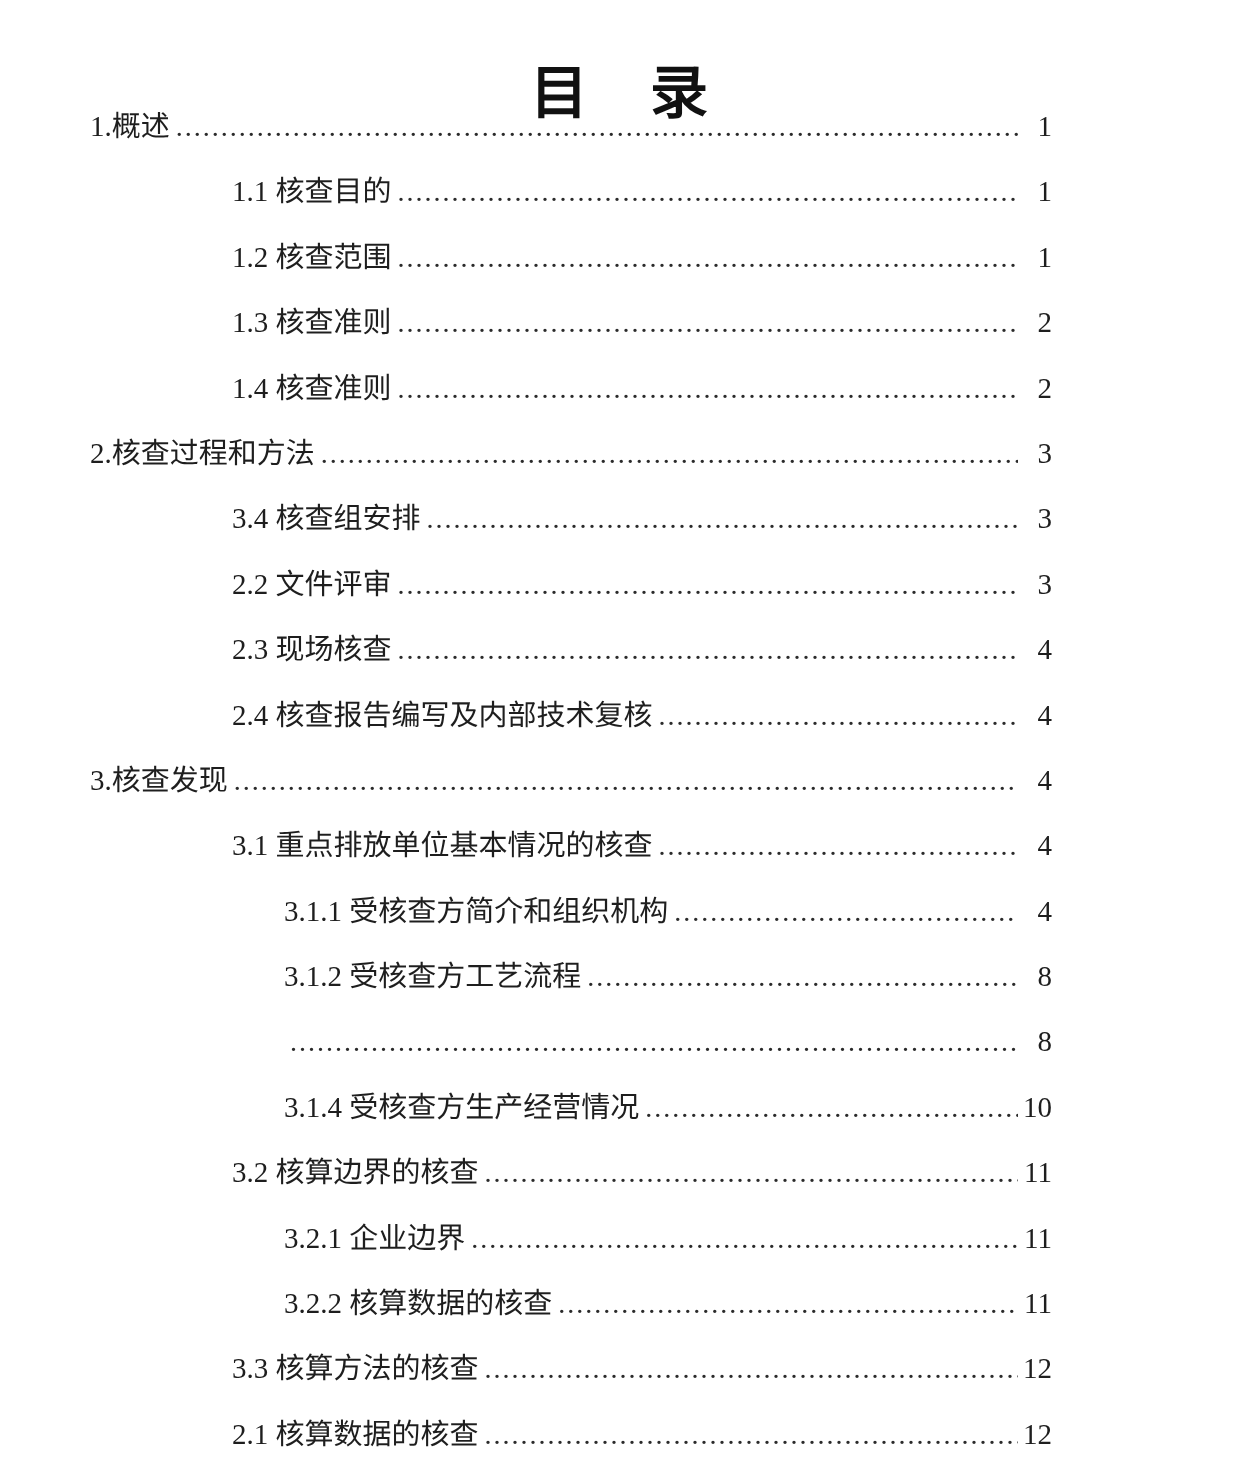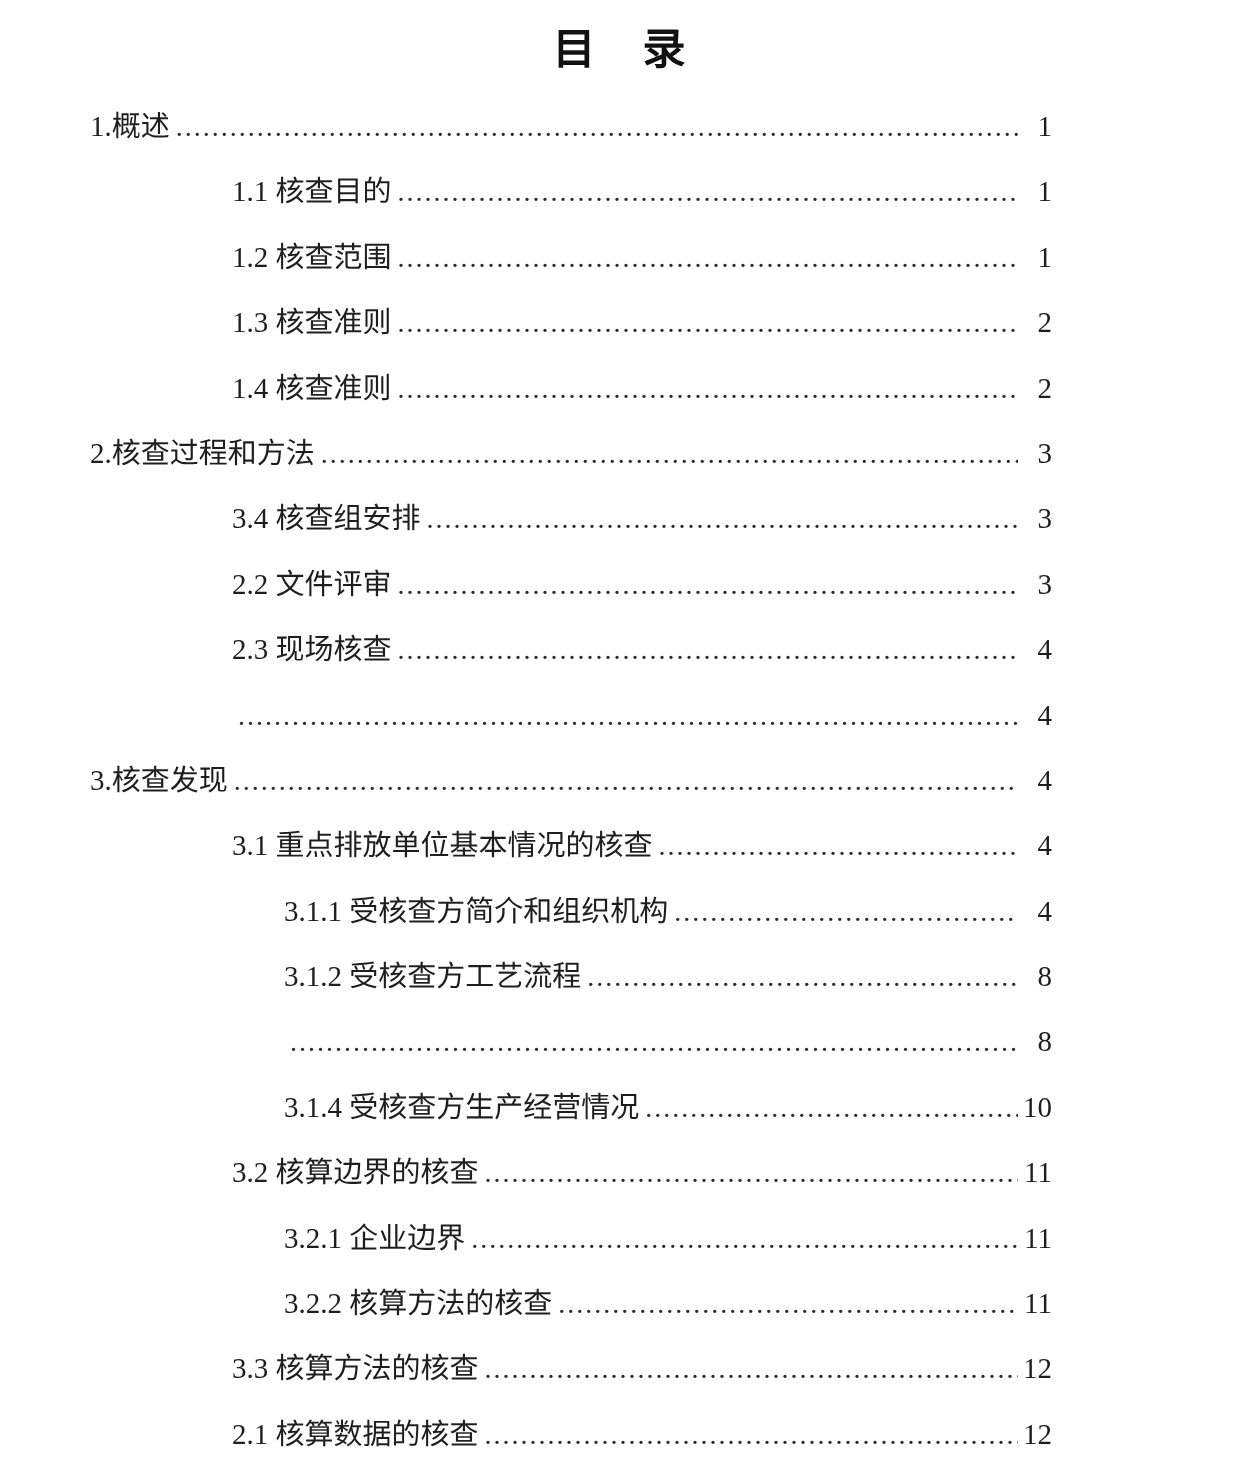--- a/index.html
+++ b/index.html
@@ -14,24 +14,24 @@
     font-family: "Liberation Serif", "DejaVu Serif", serif;
     color: #1e1e1e;
   }
   .page {
     position: relative;
     width: 1240px;
     height: 1466px;
   }
   .doc-title {
     margin: 0;
-    padding-top: 26px;
+    padding-top: 62px;
     height: 52px;
     text-align: center;
-    font-size: 43px;
+    font-size: 58px;
     font-weight: bold;
     line-height: 1.1;
     letter-spacing: 2px;
     color: #111111;
   }
   .toc {
     position: absolute;
     top: 94px;
     left: 0;
     right: 0;
@@ -128,20 +128,21 @@
       <span class="toc-pagenum">3</span>
     </div>
 
     <div class="toc-row lvl2">
       <span class="toc-label">2.3 现场核查</span>
       <span class="toc-dots"></span>
       <span class="toc-pagenum">4</span>
     </div>
 
     <div class="toc-row lvl2">
+      <span class="toc-label">2.4 核查报告编写及内部技术复核</span>
       <span class="toc-dots"></span>
       <span class="toc-pagenum">4</span>
     </div>
 
     <div class="toc-row lvl1">
       <span class="toc-label">3.核查发现</span>
       <span class="toc-dots"></span>
       <span class="toc-pagenum">4</span>
     </div>
 
@@ -180,21 +181,21 @@
       <span class="toc-pagenum">11</span>
     </div>
 
     <div class="toc-row lvl3">
       <span class="toc-label">3.2.1 企业边界</span>
       <span class="toc-dots"></span>
       <span class="toc-pagenum">11</span>
     </div>
 
     <div class="toc-row lvl3">
-      <span class="toc-label">3.2.2 核算方法的核查</span>
+      <span class="toc-label">3.2.2 核算数据的核查</span>
       <span class="toc-dots"></span>
       <span class="toc-pagenum">11</span>
     </div>
 
     <div class="toc-row lvl2">
       <span class="toc-label">3.3 核算方法的核查</span>
       <span class="toc-dots"></span>
       <span class="toc-pagenum">12</span>
     </div>
 

